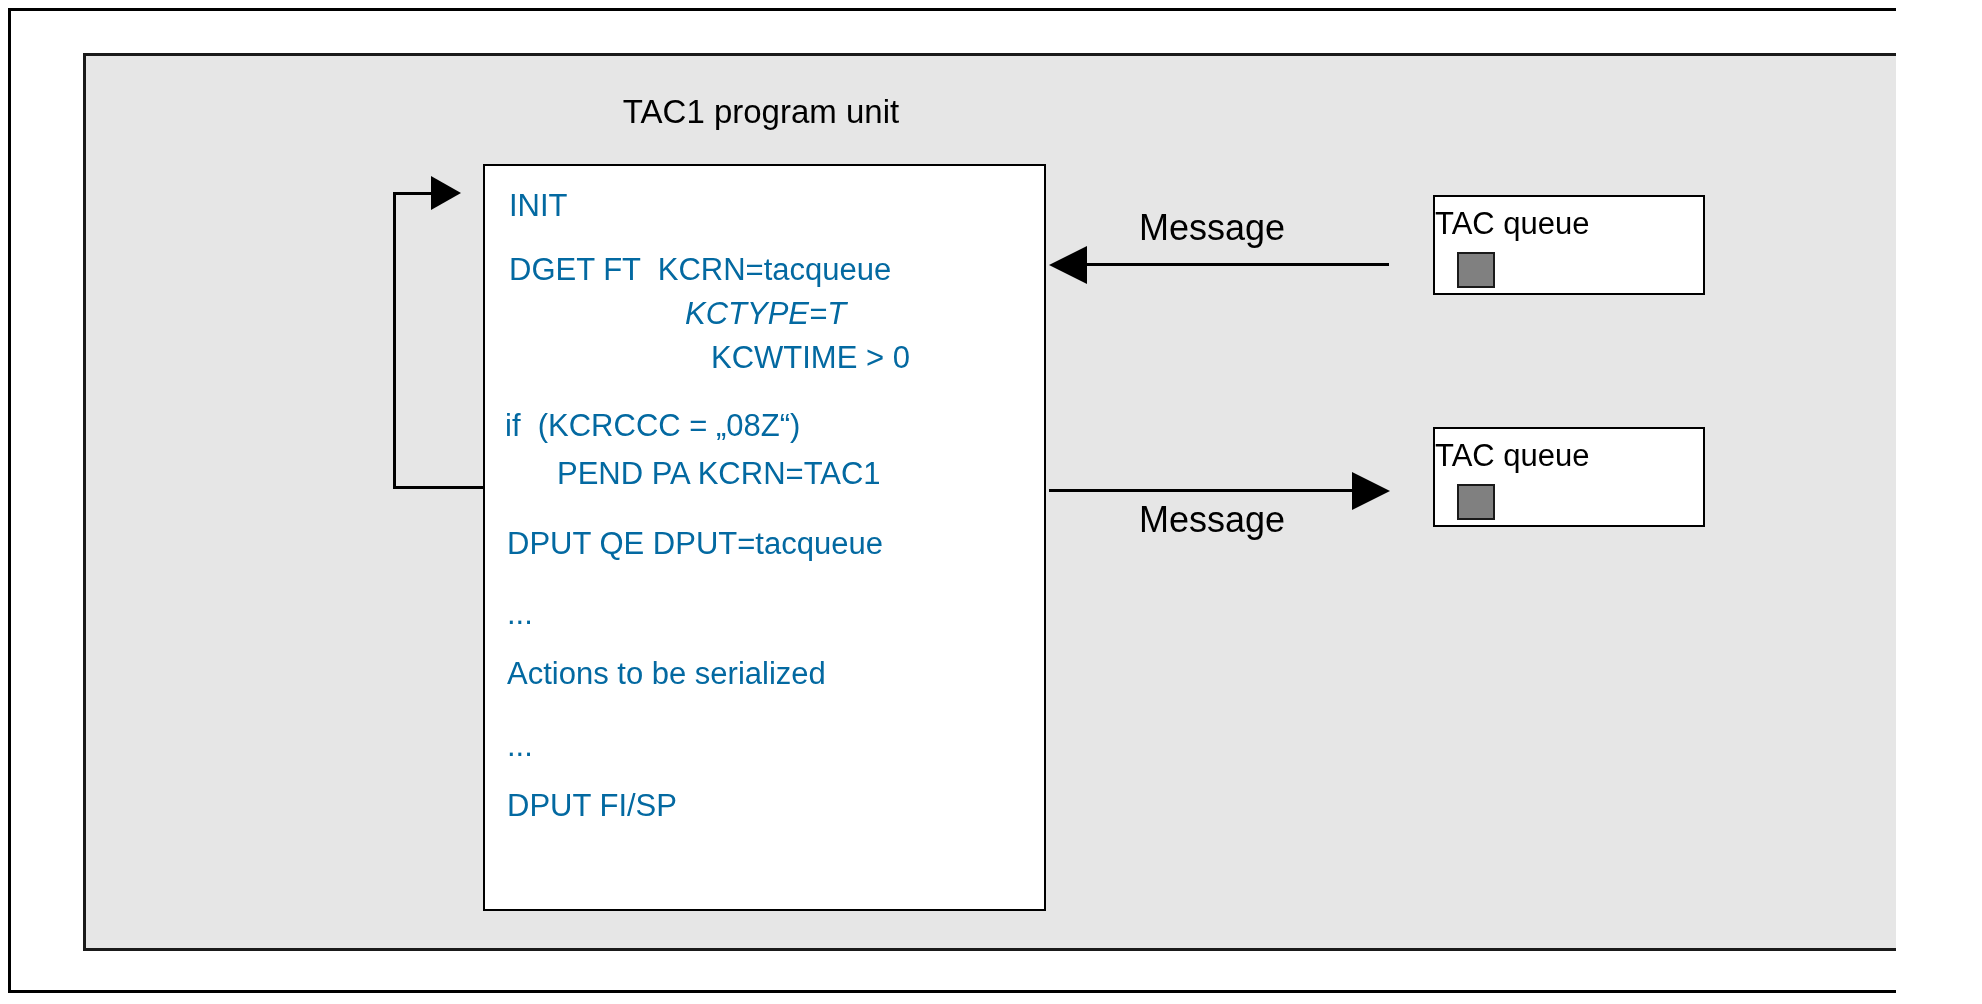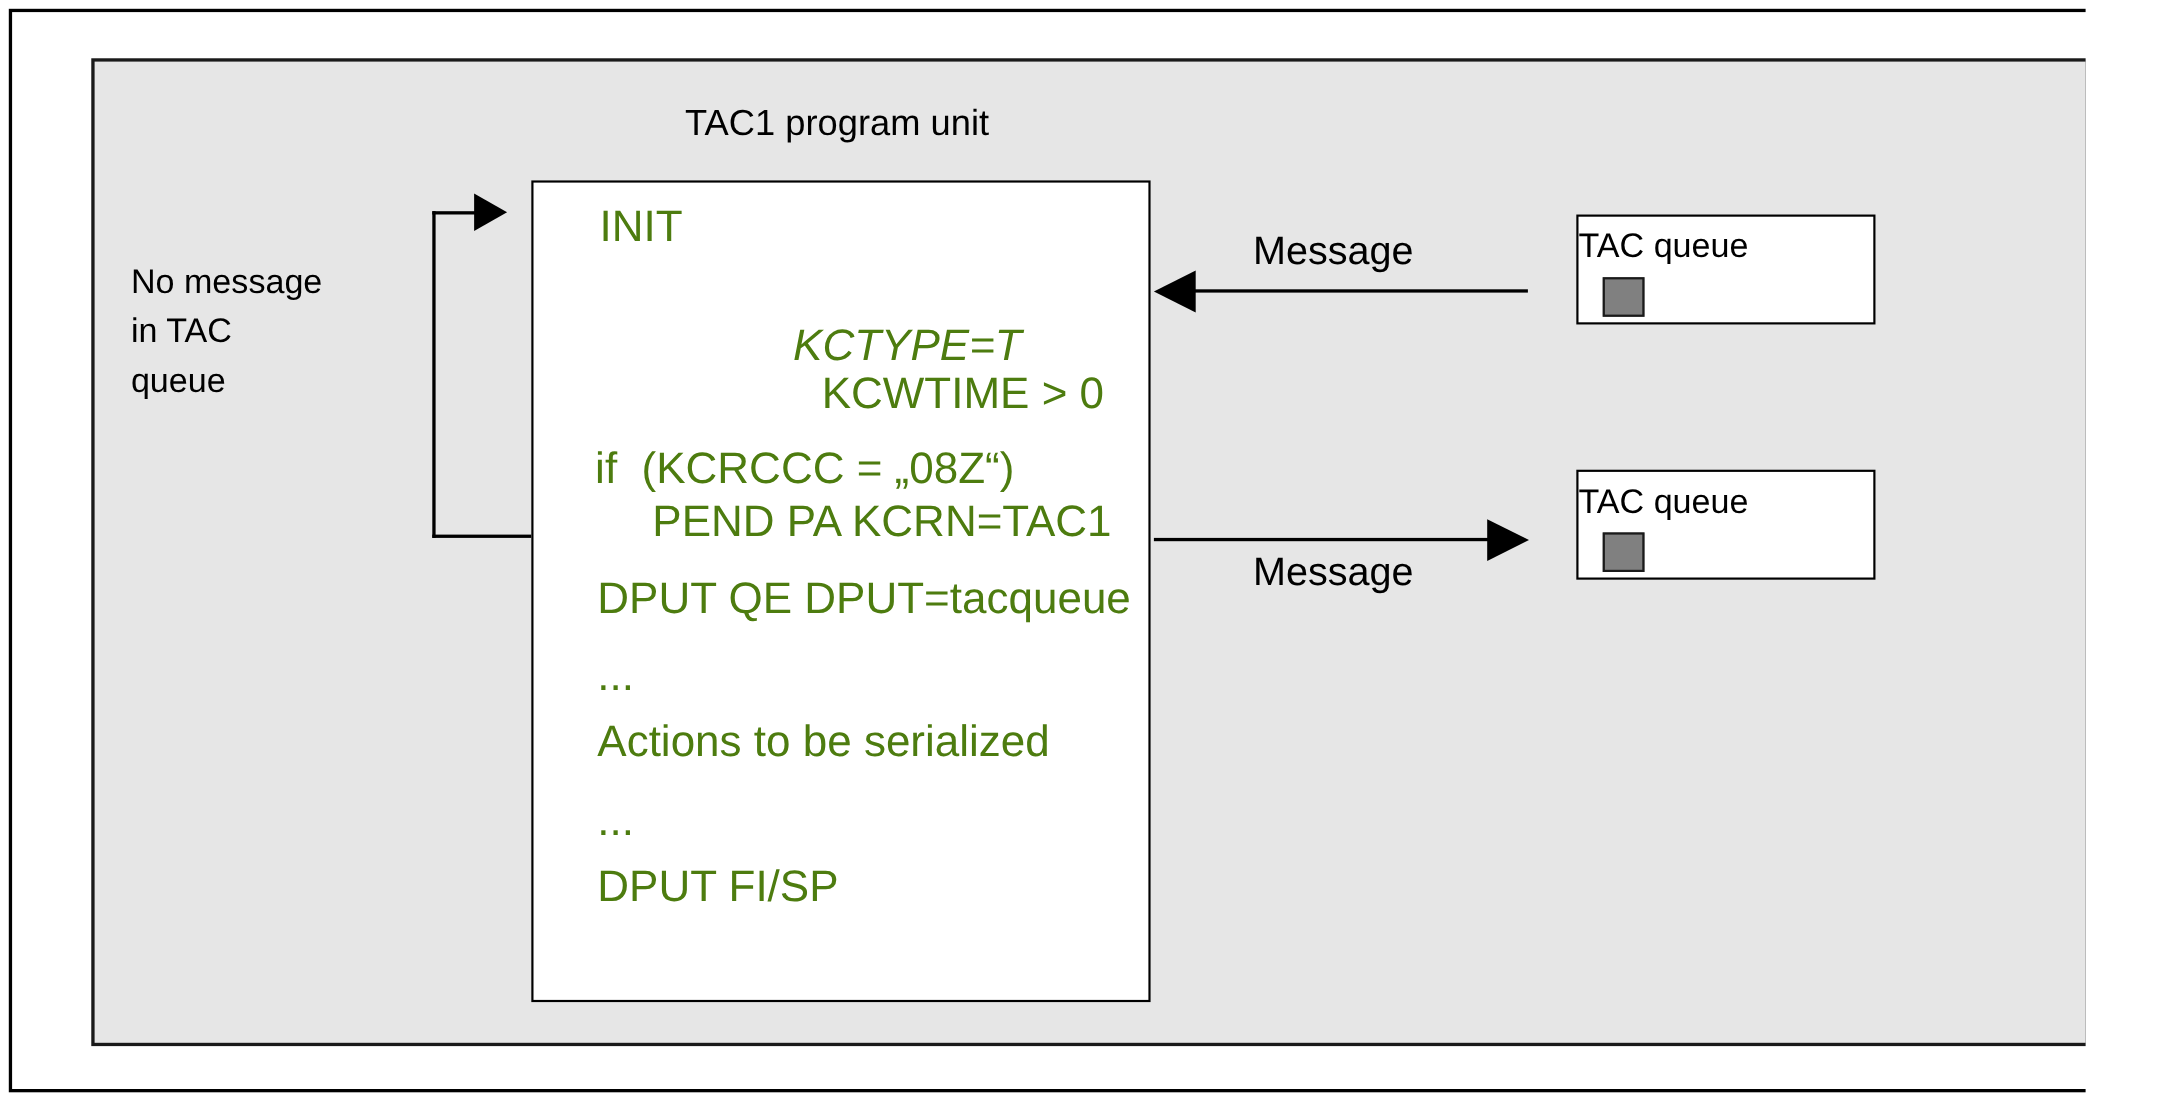--- a/index.html
+++ b/index.html
@@ -62,25 +62,24 @@
     top: 153px;
     width: 563px;
     height: 747px;
     background: #ffffff;
     border: 2px solid #000000;
     box-sizing: border-box;
   }
 
   .code-line {
     position: absolute;
-    font-size: 40px;
+    font-size: 31px;
     line-height: 36px;
-    color: #4d7c0f;
+    color: #0369a1;
     white-space: pre;
-    margin-left: 36px;
   }
 
   
   .loop-arrow { position: absolute; }
   .loop-seg {
     position: absolute;
     background: #000000;
   }
   .loop-head {
     position: absolute;
@@ -176,29 +175,25 @@
 
       <div class="loop-seg" style="left:382px; top:475px; width:92px; height:3px;"></div>
 
       <div class="loop-seg" style="left:382px; top:181px; width:3px; height:297px;"></div>
 
       <div class="loop-seg" style="left:382px; top:181px; width:46px; height:3px;"></div>
 
       <div class="loop-head" style="left:420px; top:165px;"></div>
     </div>
 
-    <div class="no-message-label">
-      <div>No message</div>
-      <div>in TAC</div>
-      <div>queue</div>
-    </div>
 
     <div class="code-box">
       <div class="code-line" style="left:24px; top:22px;">INIT</div>
 
+      <div class="code-line" style="left:24px; top:86px;">DGET FT  KCRN=tacqueue</div>
 
       <div class="code-line" style="left:200px; top:130px;font-style:italic;">KCTYPE=T</div>
 
       <div class="code-line" style="left:226px; top:174px;">KCWTIME &gt; 0</div>
 
       <div class="code-line" style="left:20px; top:242px;text-align:center;">if  (KCRCCC = „08Z“)</div>
 
       <div class="code-line" style="left:72px; top:290px;">PEND PA KCRN=TAC1</div>
 
       <div class="code-line" style="left:22px; top:360px;">DPUT QE DPUT=tacqueue</div>

